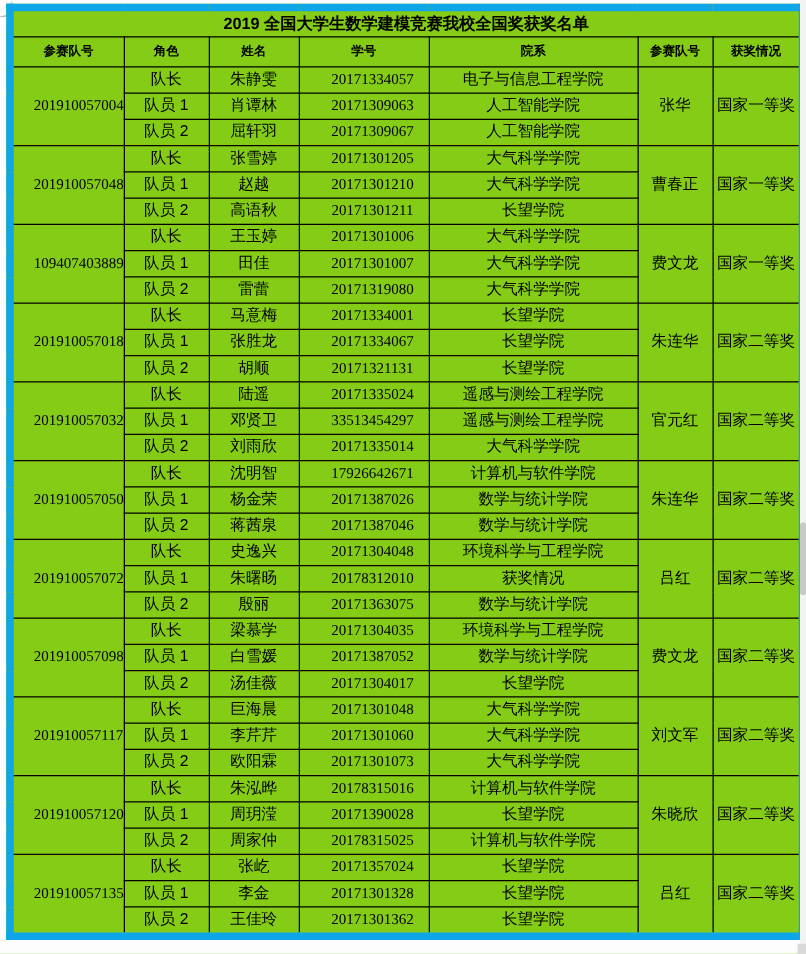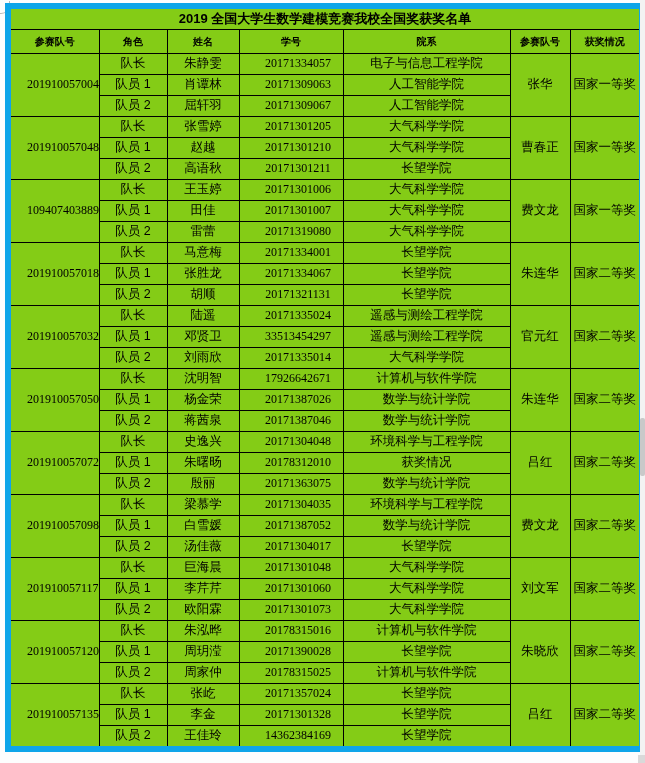--- a/index.html
+++ b/index.html
@@ -304,21 +304,21 @@
       </tr>
       <tr>
         <td class="cjk">队员 1</td>
         <td class="cjk">李金</td>
         <td class="num">20171301328</td>
         <td class="cjk">长望学院</td>
       </tr>
       <tr>
         <td class="cjk">队员 2</td>
         <td class="cjk">王佳玲</td>
-        <td class="num">14362384169</td>
+        <td class="num">20171301362</td>
         <td class="cjk">长望学院</td>
       </tr>
     </tbody>
 </table>
 
 <div class="scrollbar-track">
   <div class="scrollbar-thumb"></div>
 </div>
 <div class="scrollbar-corner"></div>
 

